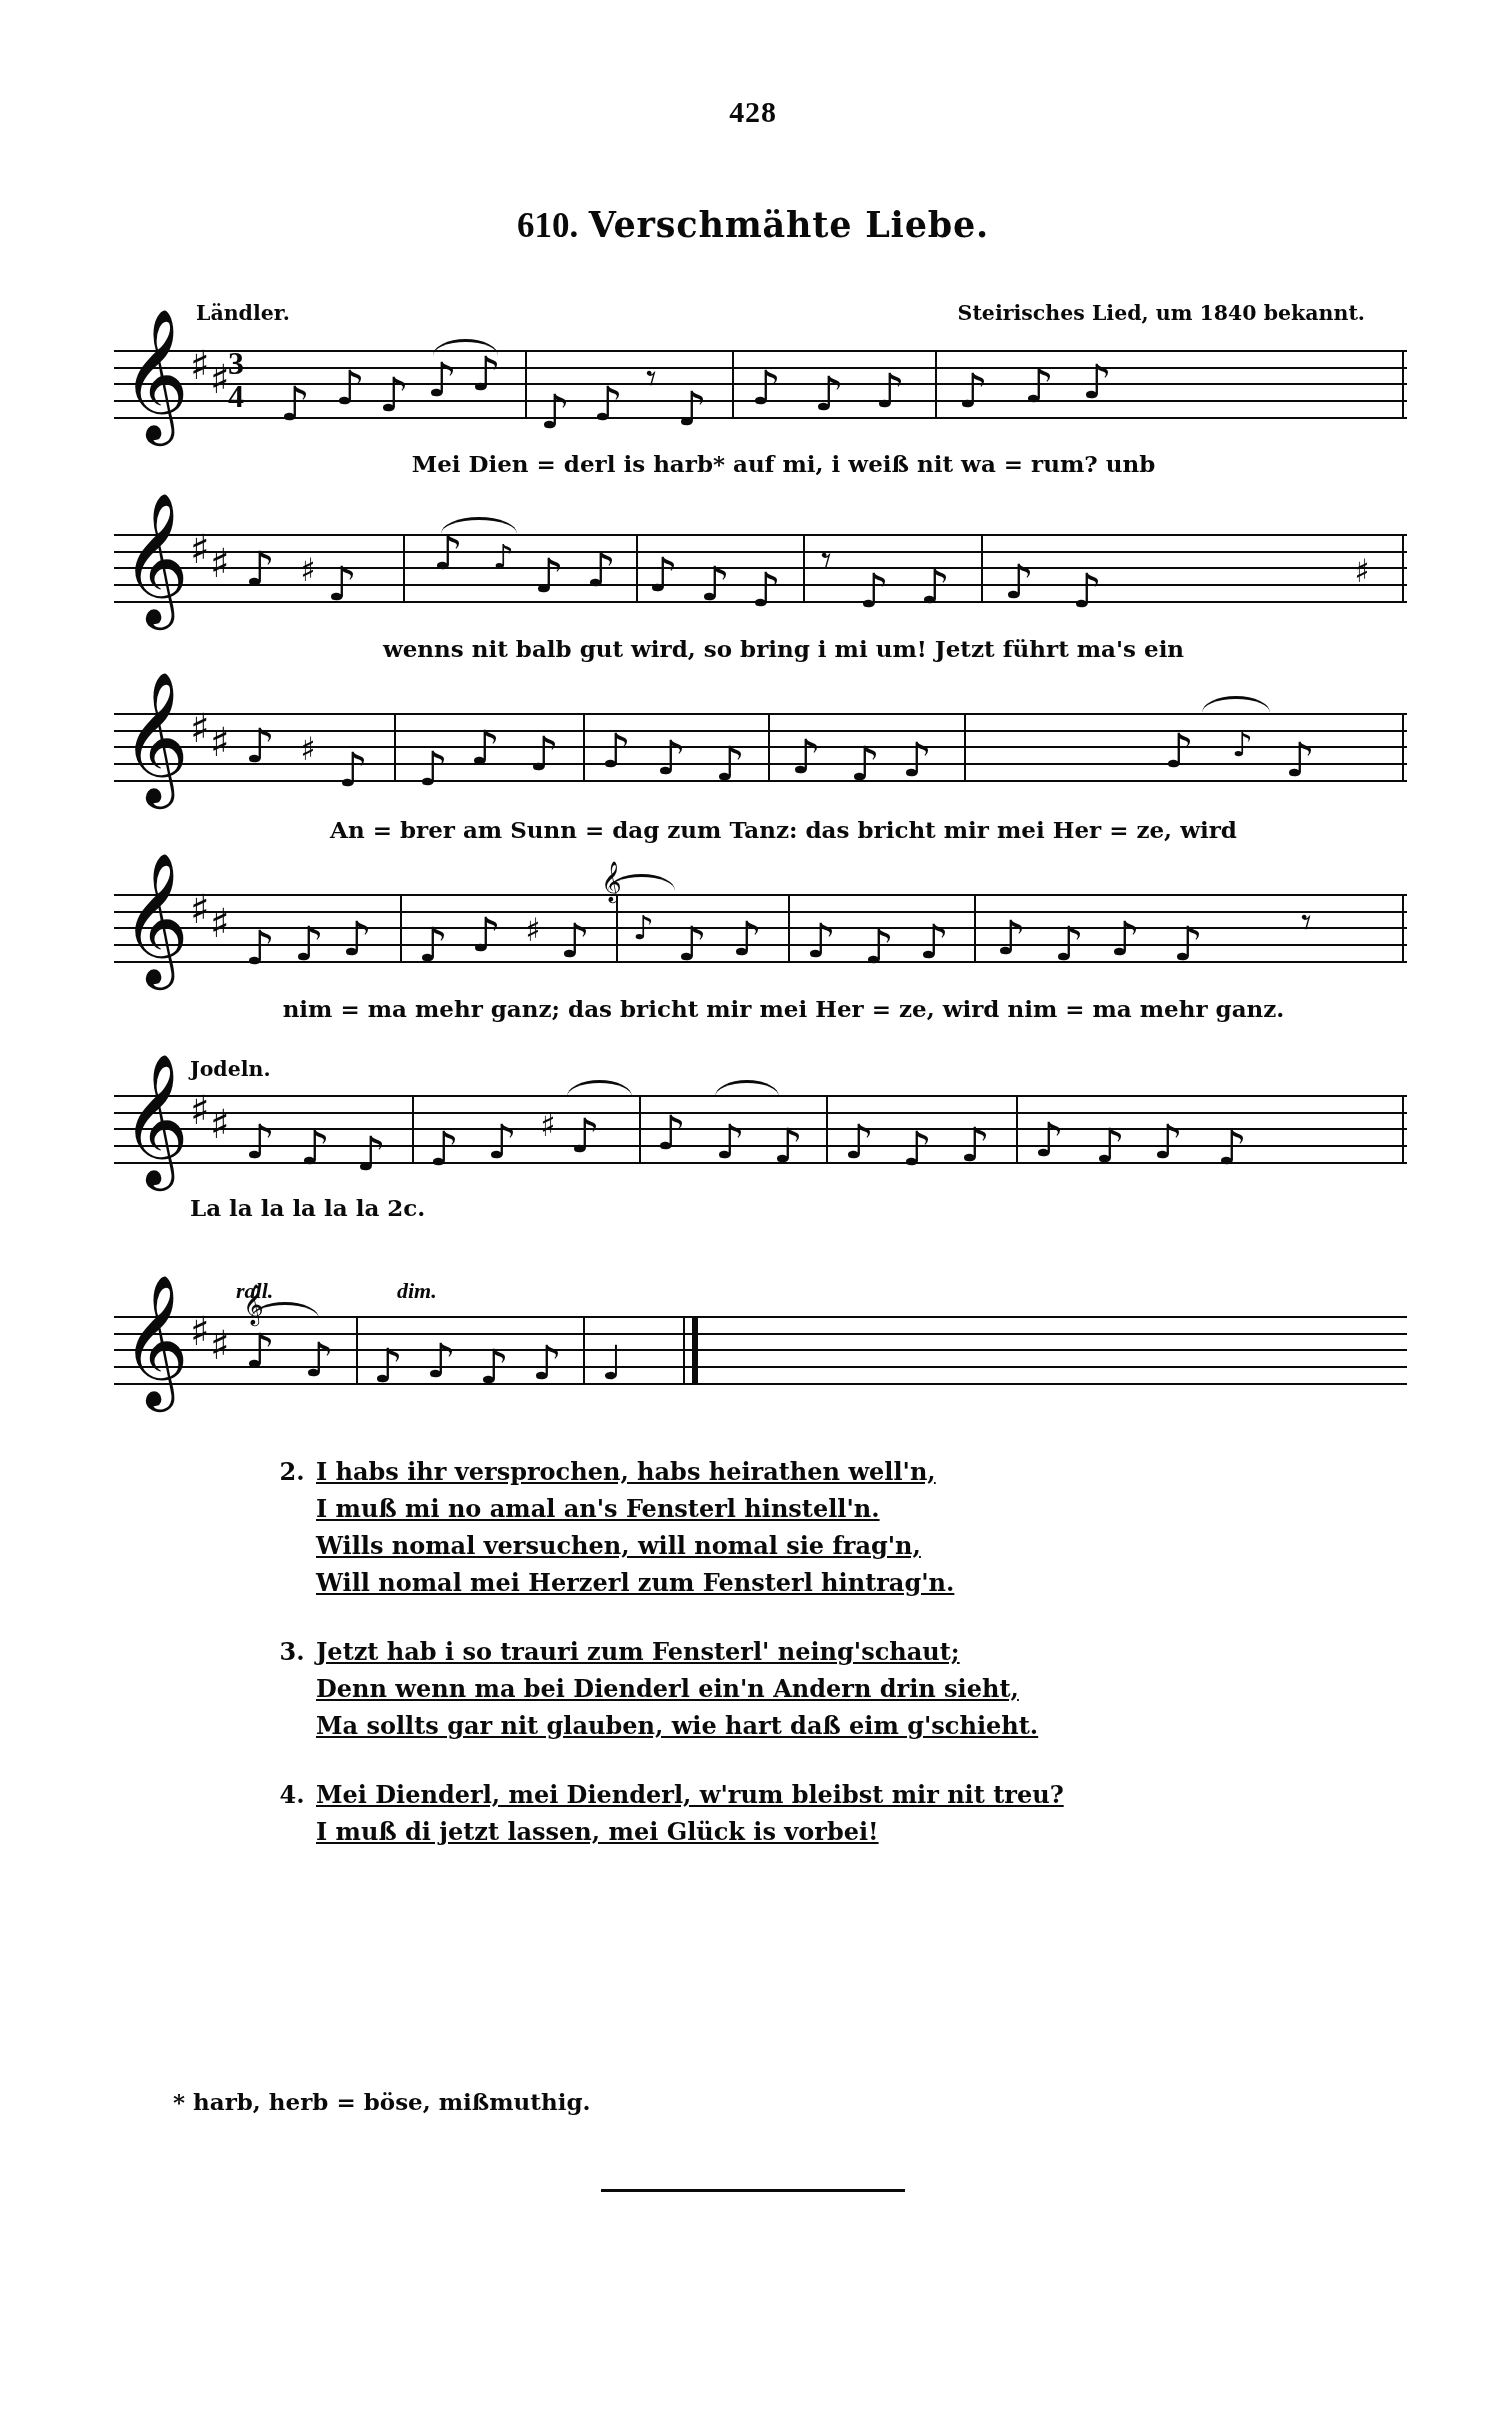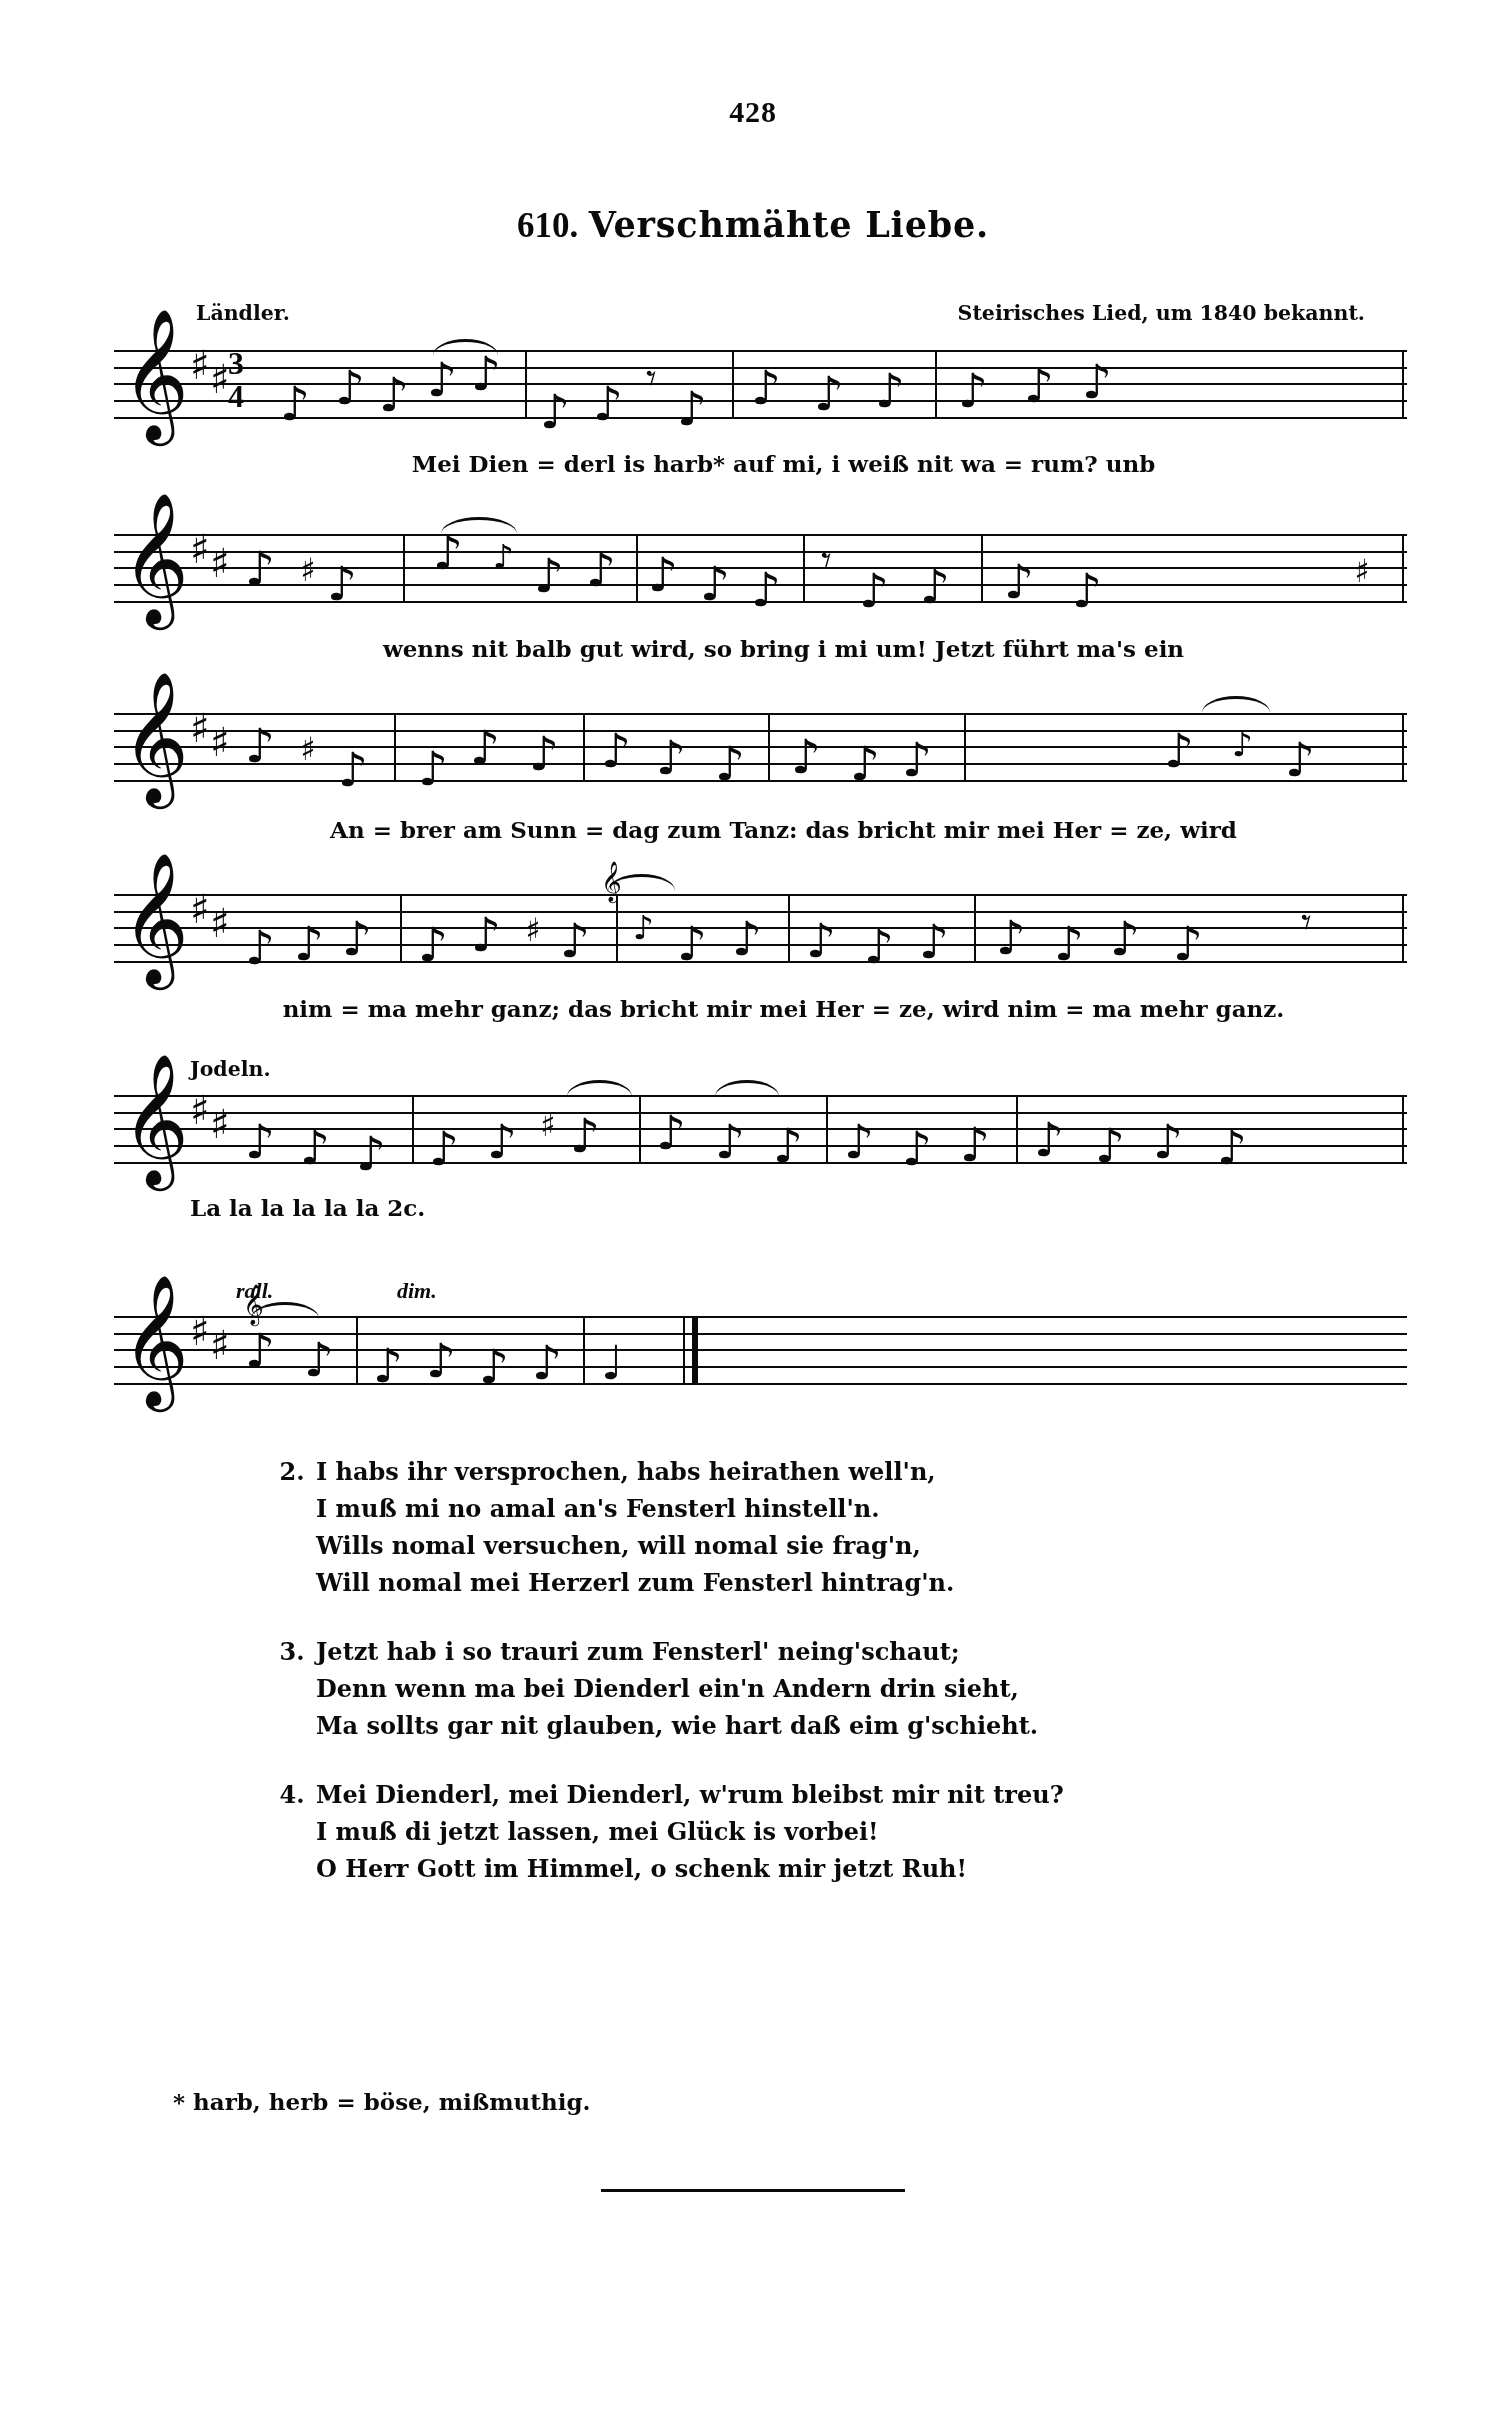--- a/index.html
+++ b/index.html
@@ -212,21 +212,21 @@
     font-family: "DejaVu Serif", serif;
     font-weight: bold;
     font-size: 24px;
     line-height: 37px;
   }
   .verse .vnum {
     position: absolute;
     left: -1.5px;
     margin-left: 0;
   }
-  .verse-body { padding-left: 35px; }
+  .verse-body { padding-left: 35px; text-decoration: underline; }
   .verse-row { position: relative; white-space: nowrap; }
 
   .footnote {
     position: absolute;
     left: 173px;
     top: 2088px;
     font-family: "DejaVu Serif", serif;
     font-weight: bold;
     font-size: 23px;
   }
@@ -552,23 +552,20 @@
     </div>
 
     <div class="verse">
       <div class="verse-row">
         <span class="vnum">4.</span>
         <span class="verse-body">Mei Dienderl, mei Dienderl, w'rum bleibst mir nit treu?</span>
       </div>
       <div class="verse-row">
         <span class="verse-body">I muß di jetzt lassen, mei Glück is vorbei!</span>
       </div>
-      <div class="verse-row">
-        <span class="verse-body">O Herr Gott im Himmel, o schenk mir jetzt Ruh!</span>
-      </div>
     </div>
 
   </div>
 
   <div class="footnote">* harb, herb = böse, mißmuthig.</div>
   <div class="rule"></div>
 
 </div>
 
 

